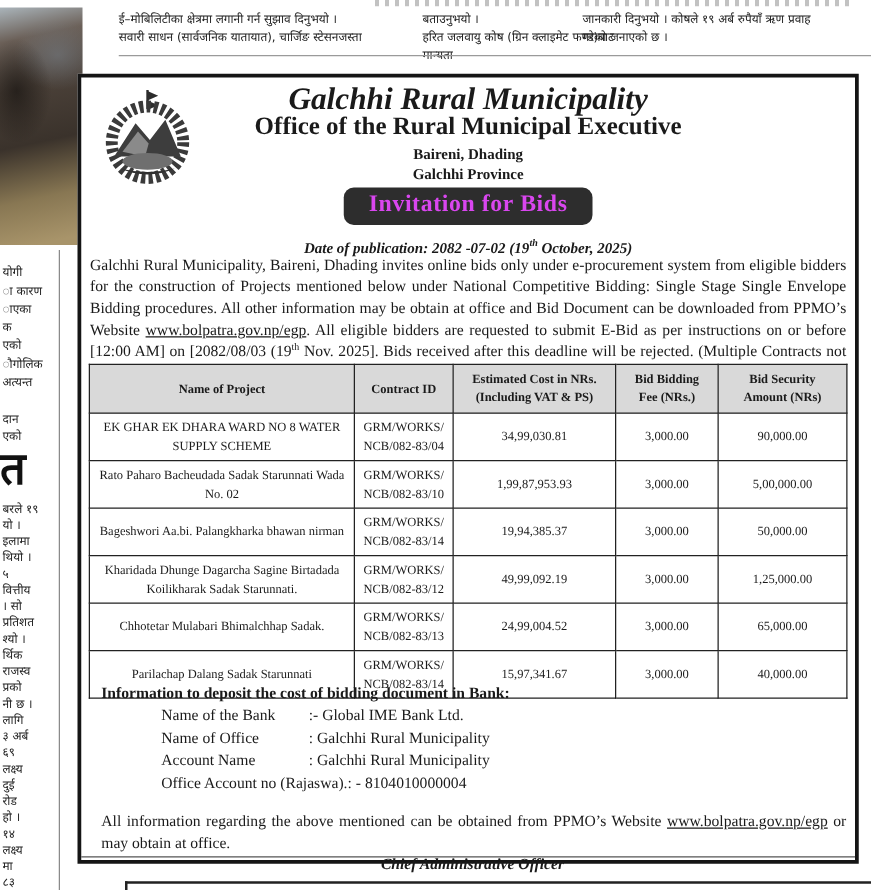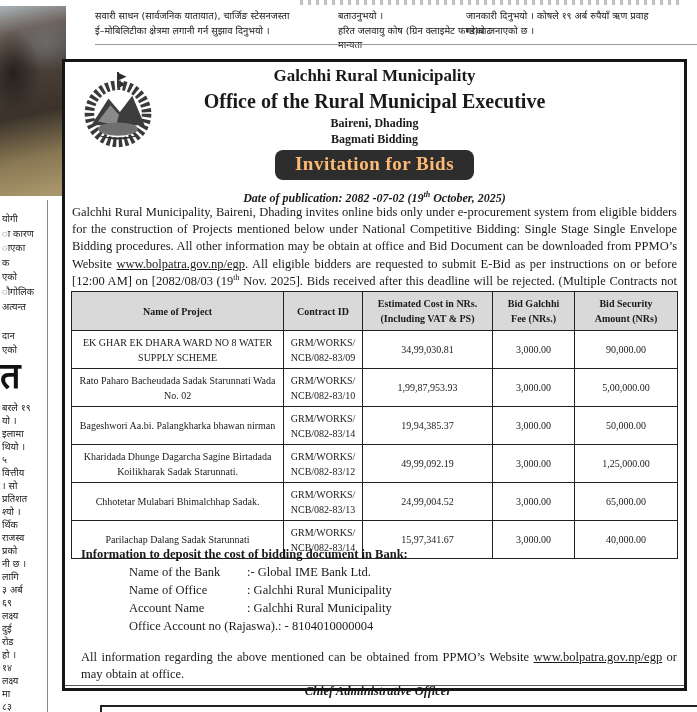--- a/index.html
+++ b/index.html
@@ -27,26 +27,26 @@
   .frags-lower{top:401px;line-height:13px;height:311px;}
   .headline-frag{position:absolute;left:0px;top:356px;font-size:36px;font-weight:bold;line-height:40px;color:#111;}
   .next-box{position:absolute;left:100px;top:705px;width:595px;height:7px;
     border-top:2px solid #222;border-left:2px solid #222;}
   
   .notice{position:absolute;left:62px;top:59px;width:625px;height:632px;
     box-sizing:border-box;border:3px solid #151515;background:#fff;}
   .notice::after{content:"";position:absolute;left:0;right:0;bottom:2px;border-bottom:1px solid #555;}
   .emblem{position:absolute;left:14px;top:8px;width:78px;height:80px;}
   .center{position:absolute;left:0;width:100%;text-align:center;font-weight:bold;}
-  .t1{top:4px;font-size:17px;}
+  .t1{top:4px;font-size:25px;font-style:italic;}
   .t2{top:28px;font-size:20px;}
   .t3{top:54px;font-size:12px;}
   .t4{top:70px;font-size:12px;}
   .badge-wrap{top:88px;}
-  .badge{display:inline-block;background:#2d2d2d;color:#fdba74;font-weight:bold;font-size:19px;
+  .badge{display:inline-block;background:#2d2d2d;color:#d946ef;font-weight:bold;font-size:19px;
     padding:3px 20px 5px;border-radius:8px;letter-spacing:.5px;}
   .pubdate{top:129px;font-size:12px;font-style:italic;}
   sup{font-size:8px;vertical-align:super;line-height:0;}
   .body-para{position:absolute;top:142px;left:7px;right:7px;text-align:justify;
     font-size:12.5px;line-height:17.2px;}
   .ulink{text-decoration:underline;color:inherit;cursor:pointer;}
   .bids-table{position:absolute;top:229px;left:6px;right:6px;border-collapse:collapse;
     width:calc(100% - 12px);table-layout:fixed;font-size:10px;}
   .bids-table th,.bids-table td{border:1px solid #222;text-align:center;vertical-align:middle;
     padding:1px 3px;}
@@ -60,22 +60,22 @@
   .bank-value{white-space:nowrap;}
   .closing-para{text-align:justify;line-height:17px;margin-top:14px;}
   .signature{text-align:center;font-weight:bold;line-height:14px;margin-top:1px;padding-right:2px;font-style:italic;}
 </style>
 </head>
 <body>
 
 <div class="top-cut"></div>
 <div>
   <div class="np top-col top-col1">
+      <div class="np-line">ई–मोबिलिटीका क्षेत्रमा लगानी गर्न सुझाव दिनुभयो ।</div>
       <div class="np-line">सवारी साधन (सार्वजनिक यातायात), चार्जिङ स्टेसनजस्ता</div>
-      <div class="np-line">ई–मोबिलिटीका क्षेत्रमा लगानी गर्न सुझाव दिनुभयो ।</div>
     </div>
   <div class="np top-col top-col2">
       <div class="np-line">बताउनुभयो ।</div>
       <div class="np-line">हरित जलवायु कोष (ग्रिन क्लाइमेट फण्ड)बाट मान्यता</div>
     </div>
   <div class="np top-col top-col3">
       <div class="np-line">जानकारी दिनुभयो । कोषले १९ अर्ब रुपैयाँ ऋण प्रवाह</div>
       <div class="np-line">गरेको जनाएको छ ।</div>
     </div>
 </div>
@@ -132,21 +132,21 @@
     <circle cx="40" cy="46" r="30" fill="none" stroke="#3a3a3a" stroke-width="10" stroke-dasharray="3.5 2.6"></circle>
     <path d="M12 58 L30 30 L42 44 L55 27 L68 58 Z" fill="#3d3d3d"></path>
     <path d="M19 54 L32 37 L41 47 L38 58 Z" fill="#8a8a8a"></path>
     <ellipse cx="40" cy="62" rx="21" ry="7" fill="#6f6f6f"></ellipse>
     <path d="M17 68 Q40 78 63 68 Q40 74 17 68 Z" fill="#2f2f2f"></path>
   </svg>
 
   <div class="center t1">Galchhi Rural Municipality</div>
   <div class="center t3">Baireni, Dhading</div>
   <div class="center t2">Office of the Rural Municipal Executive</div>
-  <div class="center t4">Bagmati Bidding</div>
+  <div class="center t4">Galchhi Province</div>
 
   <div class="center badge-wrap">
     <span class="badge">Invitation for Bids</span>
   </div>
 
   <div class="center pubdate"><span>Date of publication: 2082 -07-02  (19</span><sup>th</sup><span> October, 2025)</span></div>
 
   <div class="body-para"><span>Galchhi Rural Municipality, Baireni, Dhading invites online bids only under e-procurement system from eligible bidders for the construction of Projects mentioned below under National Competitive Bidding: Single Stage Single Envelope Bidding procedures. All other information  may be obtain at office and Bid Document can be downloaded from PPMO’s Website </span><span class="ulink">www.bolpatra.gov.np/egp</span><span>. All eligible bidders are requested to submit E-Bid as per instructions on or before [12:00 AM] on [2082/08/03 (19</span><sup>th</sup><span> Nov. 2025]. Bids received after this deadline will be rejected. (Multiple Contracts not Applicable.)</span></div>
 
   <table class="bids-table">
@@ -156,32 +156,32 @@
         <col class="c-cost">
         <col class="c-fee">
         <col class="c-sec">
     </colgroup>
     <thead>
       <tr>
           <th>Name of Project</th>
           <th>Contract ID</th>
           <th>Estimated Cost in NRs.
 (Including VAT &amp; PS)</th>
-          <th>Bid Galchhi
+          <th>Bid Bidding
 Fee (NRs.)</th>
           <th>Bid Security
 Amount (NRs)</th>
         </tr>
     </thead>
     <tbody>
         <tr>
           <td>EK GHAR EK DHARA WARD NO 8 WATER SUPPLY SCHEME</td>
           <td>
             <div>GRM/WORKS/</div>
-            <div>NCB/082-83/09</div>
+            <div>NCB/082-83/04</div>
           </td>
           <td>34,99,030.81</td>
           <td>3,000.00</td>
           <td>90,000.00</td>
         </tr>
         <tr>
           <td>Rato Paharo Bacheudada Sadak Starunnati Wada No. 02</td>
           <td>
             <div>GRM/WORKS/</div>
             <div>NCB/082-83/10</div>

